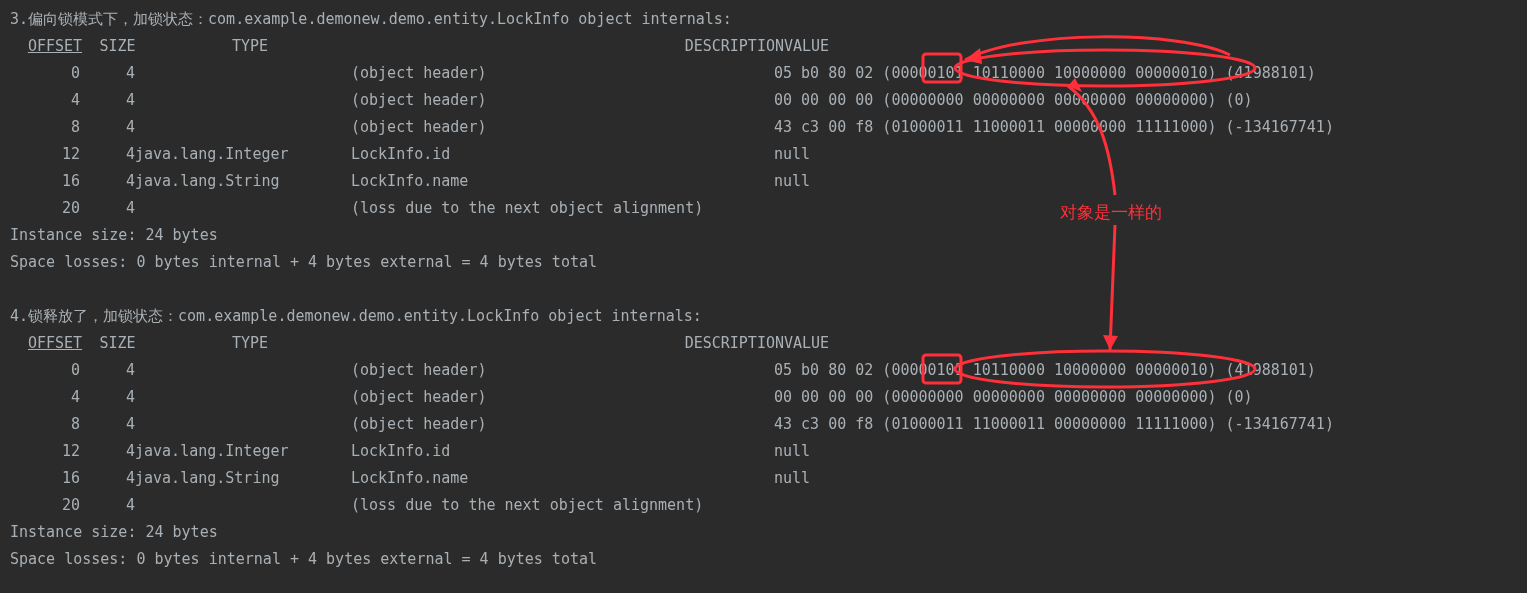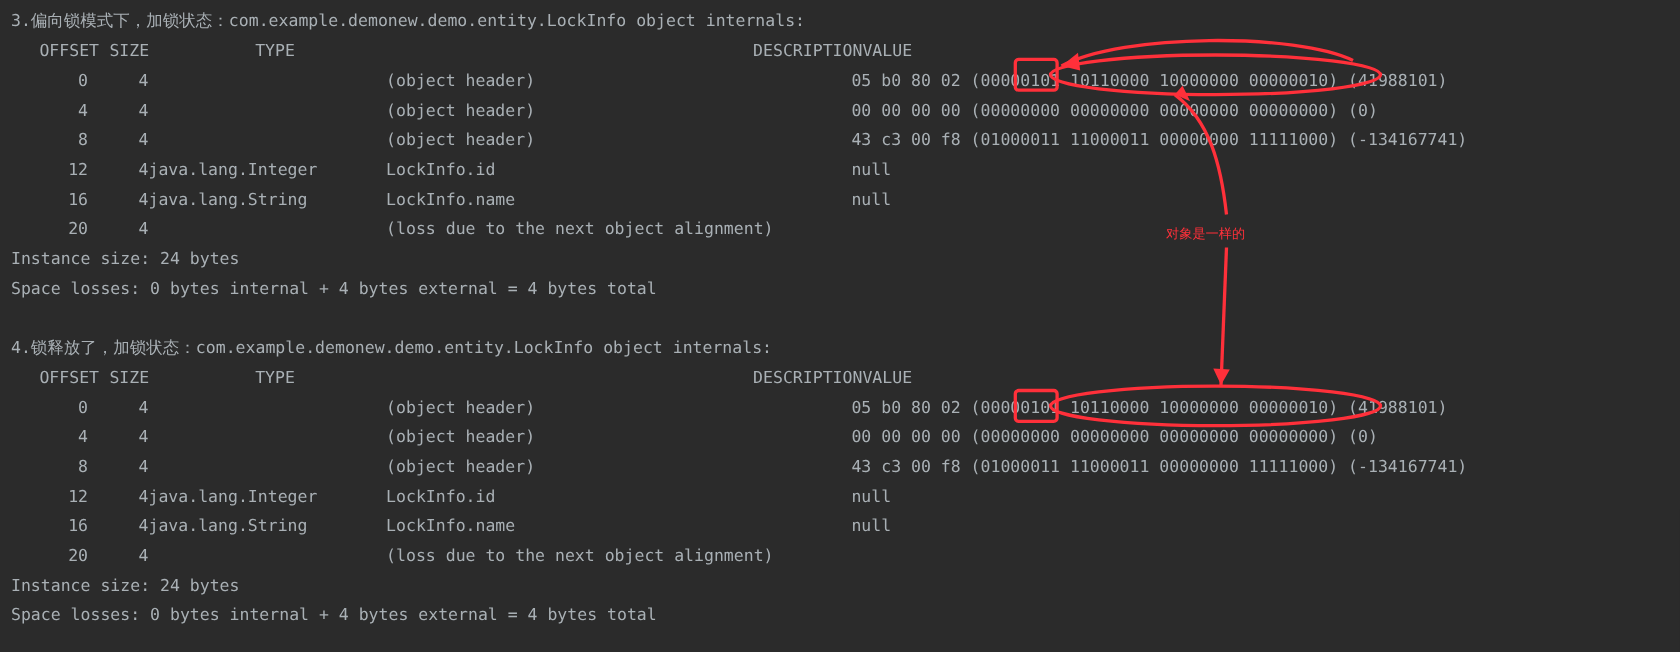--- a/index.html
+++ b/index.html
@@ -17,38 +17,38 @@
   .terminal {
     position: relative;
     padding: 6px 10px 10px 10px;
     white-space: pre;
   }
   .offset-col { display:inline-block; width: 70px; text-align:right; }
   .size-col   { display:inline-block; width: 55px; text-align:right; }
   .type-col   { display:inline-block; width: 210px; text-align:left; padding-right:6px;}
   .desc-col   { display:inline-block; width: 423px; }
   .value-col  { display:inline-block; }
-  .hdr .offset-col { text-align:right; width:70px; padding-left:10px;}
+  .hdr .offset-col { text-align:center; width:70px; padding-left:10px;text-decoration:underline;}
   .hdr .size-col   { text-align:center; width:55px; }
   .hdr .type-col   { text-align:center; width:210px; padding-right:6px;}
   .hdr .desc-col   { text-align:right; width:423px;}
   .hdr .value-col  { text-align:center;}
   .annotation-layer {
     position: absolute;
     top: 0; left: 0;
     width: 1527px;
     height: 593px;
     pointer-events: none;
     z-index: 5;
   }
   .red-stroke { stroke:#ff303a; fill:none; }
   .red-text {
     position:absolute;
     font-family: "PingFang SC","Microsoft YaHei",sans-serif;
-    font-size:12px;
+    font-size:17px;
     color:#ff303a;
     white-space: nowrap;
     text-align: right;
   }
 </style>
 </head>
 <body>
 
 <div class="terminal" id="term"><div><span>3.偏向锁模式下，加锁状态：com.example.demonew.demo.entity.LockInfo object internals:</span></div><div class="hdr"><span class="offset-col">OFFSET</span><span class="size-col">SIZE</span><span class="type-col">TYPE</span><span class="desc-col">DESCRIPTION</span><span class="value-col">VALUE</span></div><div><span class="offset-col">0</span><span class="size-col">4</span><span class="type-col"></span><span class="desc-col">(object header)</span><span class="value-col">05 b0 80 02 (00000101 10110000 10000000 00000010) (41988101)</span></div><div><span class="offset-col">4</span><span class="size-col">4</span><span class="type-col"></span><span class="desc-col">(object header)</span><span class="value-col">00 00 00 00 (00000000 00000000 00000000 00000000) (0)</span></div><div><span class="offset-col">8</span><span class="size-col">4</span><span class="type-col"></span><span class="desc-col">(object header)</span><span class="value-col">43 c3 00 f8 (01000011 11000011 00000000 11111000) (-134167741)</span></div><div><span class="offset-col">12</span><span class="size-col">4</span><span class="type-col">java.lang.Integer</span><span class="desc-col">LockInfo.id</span><span class="value-col">null</span></div><div><span class="offset-col">16</span><span class="size-col">4</span><span class="type-col">java.lang.String</span><span class="desc-col">LockInfo.name</span><span class="value-col">null</span></div><div><span class="offset-col">20</span><span class="size-col">4</span><span class="type-col"></span><span class="desc-col">(loss due to the next object alignment)</span><span class="value-col"></span></div><div><span>Instance size: 24 bytes</span></div><div><span>Space losses: 0 bytes internal + 4 bytes external = 4 bytes total</span></div><div> </div><div><span>4.锁释放了，加锁状态：com.example.demonew.demo.entity.LockInfo object internals:</span></div><div class="hdr"><span class="offset-col">OFFSET</span><span class="size-col">SIZE</span><span class="type-col">TYPE</span><span class="desc-col">DESCRIPTION</span><span class="value-col">VALUE</span></div><div><span class="offset-col">0</span><span class="size-col">4</span><span class="type-col"></span><span class="desc-col">(object header)</span><span class="value-col">05 b0 80 02 (00000101 10110000 10000000 00000010) (41988101)</span></div><div><span class="offset-col">4</span><span class="size-col">4</span><span class="type-col"></span><span class="desc-col">(object header)</span><span class="value-col">00 00 00 00 (00000000 00000000 00000000 00000000) (0)</span></div><div><span class="offset-col">8</span><span class="size-col">4</span><span class="type-col"></span><span class="desc-col">(object header)</span><span class="value-col">43 c3 00 f8 (01000011 11000011 00000000 11111000) (-134167741)</span></div><div><span class="offset-col">12</span><span class="size-col">4</span><span class="type-col">java.lang.Integer</span><span class="desc-col">LockInfo.id</span><span class="value-col">null</span></div><div><span class="offset-col">16</span><span class="size-col">4</span><span class="type-col">java.lang.String</span><span class="desc-col">LockInfo.name</span><span class="value-col">null</span></div><div><span class="offset-col">20</span><span class="size-col">4</span><span class="type-col"></span><span class="desc-col">(loss due to the next object alignment)</span><span class="value-col"></span></div><div><span>Instance size: 24 bytes</span></div><div><span>Space losses: 0 bytes internal + 4 bytes external = 4 bytes total</span></div></div>
 

